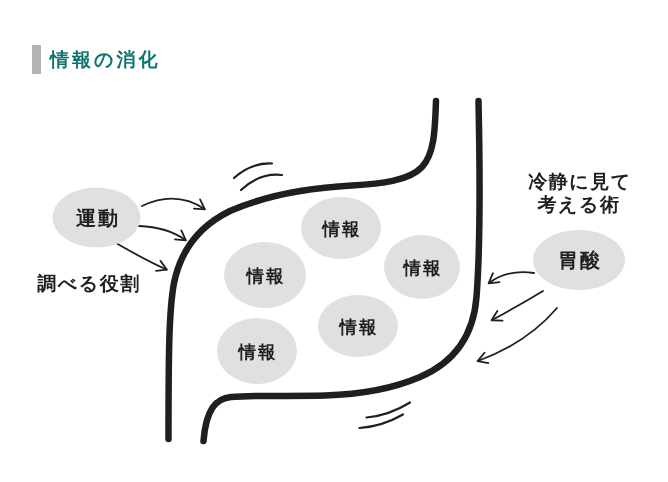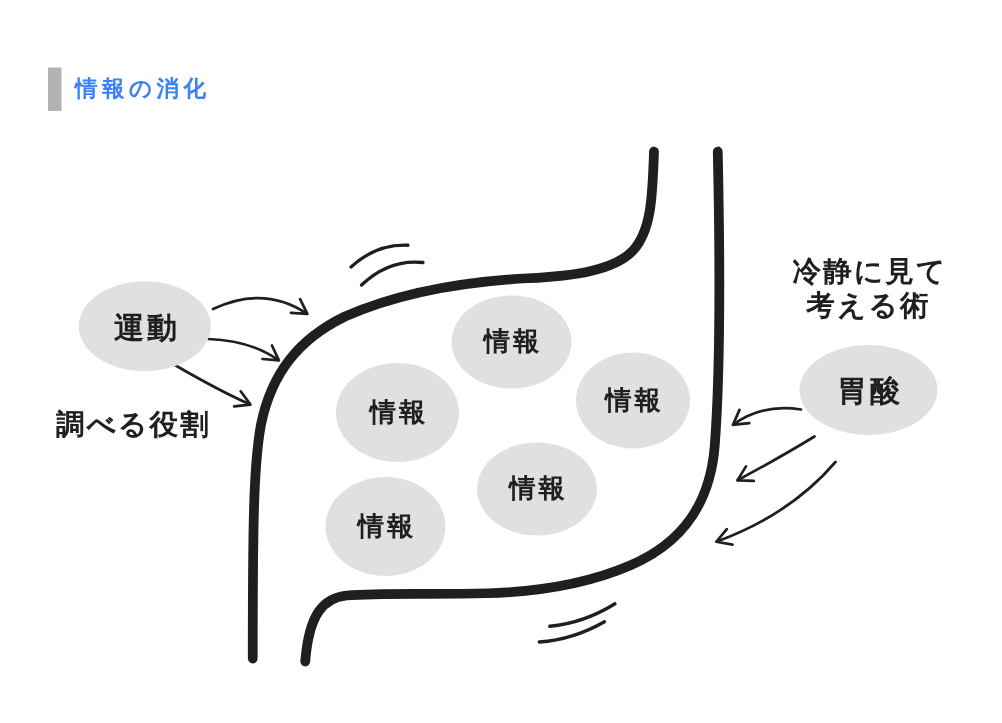--- a/index.html
+++ b/index.html
@@ -23,23 +23,23 @@
     align-items: center;
     gap: 9px;
   }
   .header .bar {
     width: 9px;
     height: 29px;
     background: #b3b3b3;
   }
   .header .title {
     margin: 0;
-    font-size: 15px;
+    font-size: 19px;
     font-weight: bold;
-    color: #3b82f6;
+    color: #0f766e;
     letter-spacing: 3px;
     line-height: 29px;
     white-space: nowrap;
   }
   svg text {
     font-family: "DejaVu Sans", "Liberation Sans", sans-serif;
     font-weight: bold;
     fill: #1f1f1f;
   }
   .oval-label   { font-size: 17.5px; letter-spacing: 2px; }

